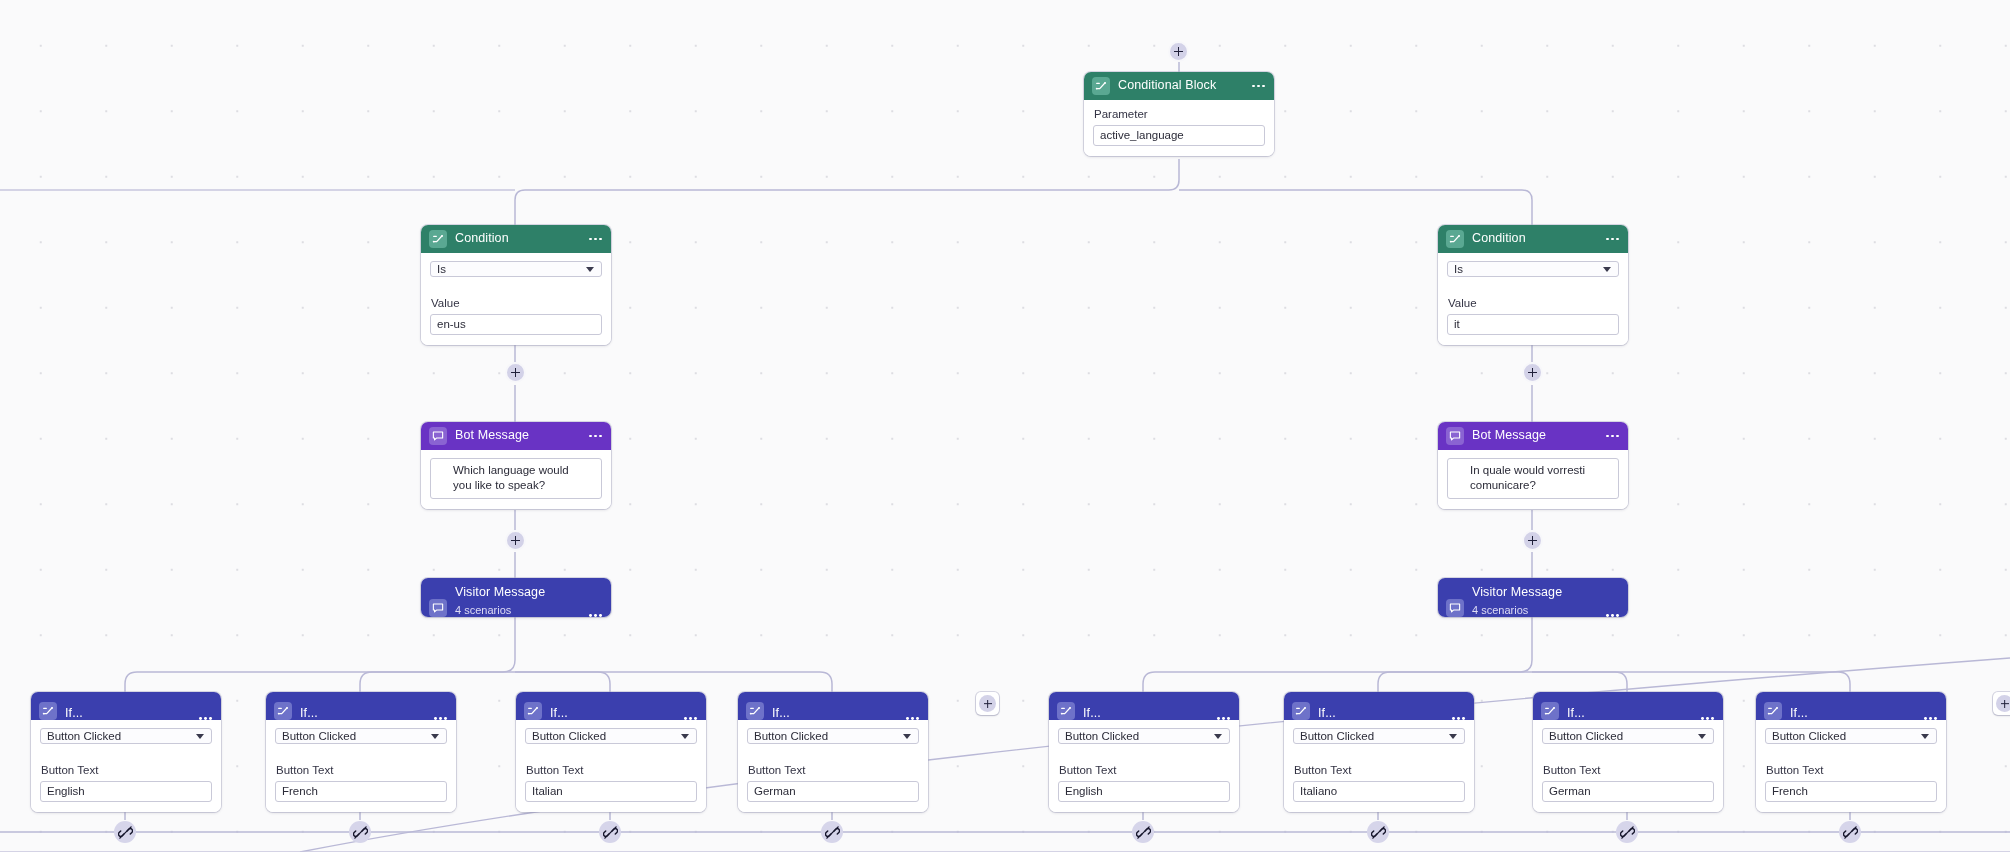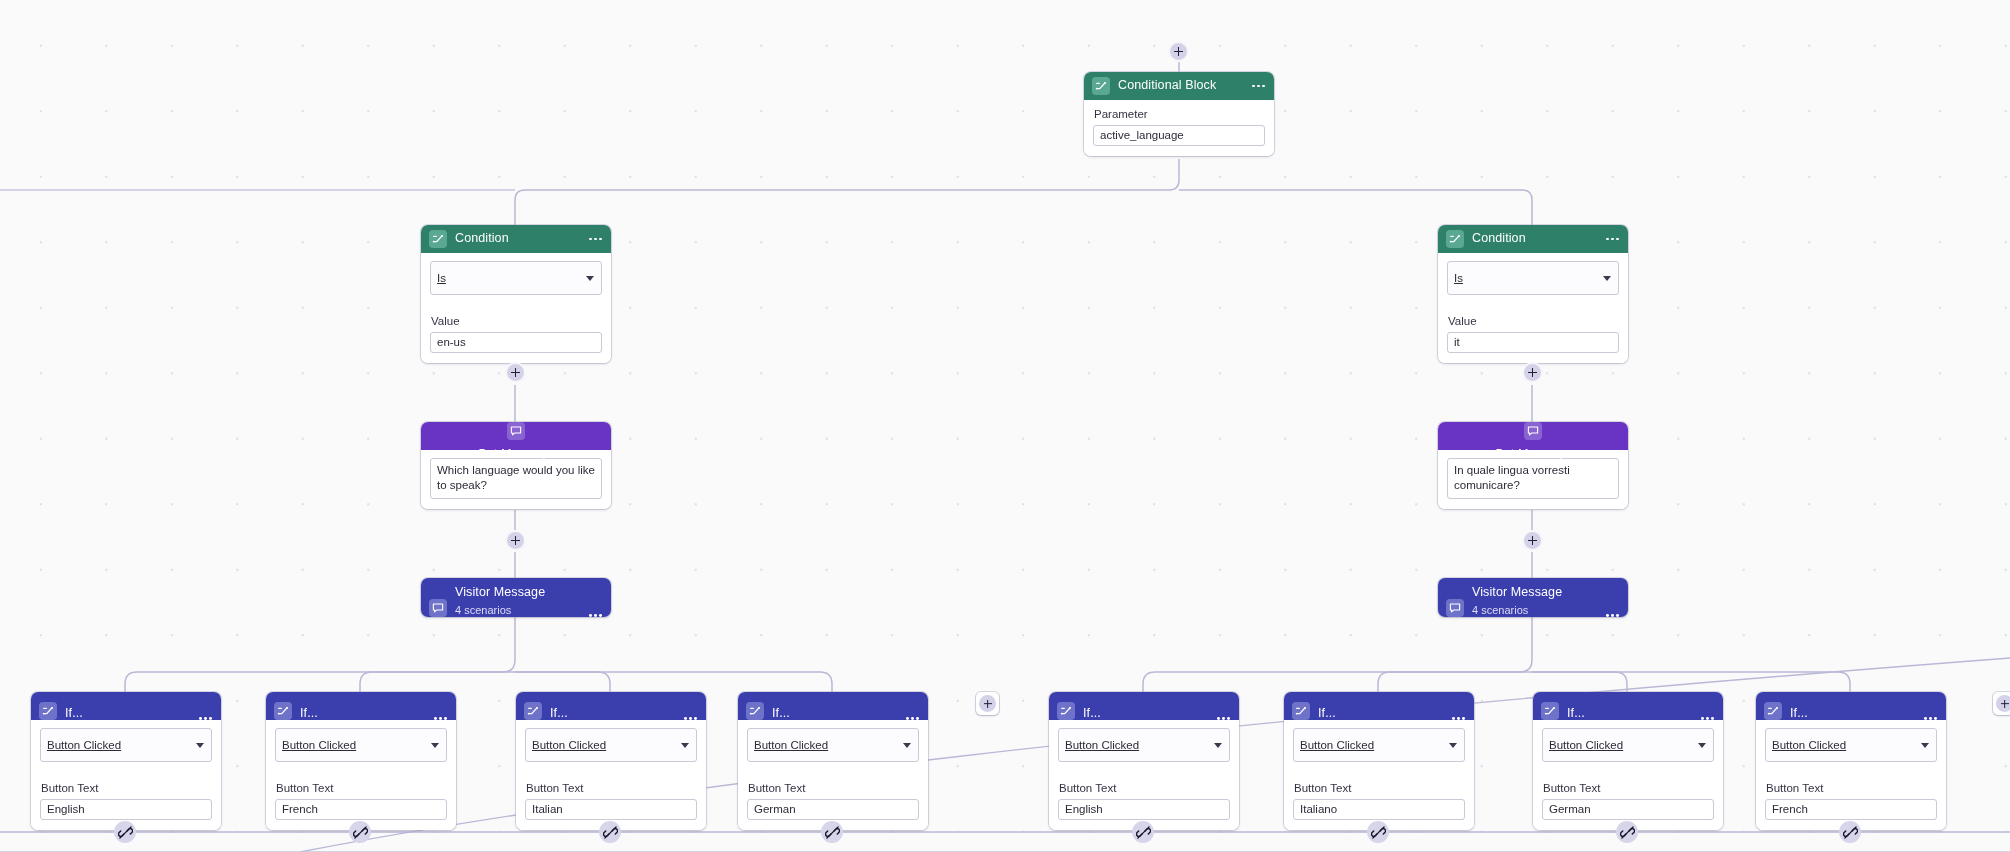--- a/index.html
+++ b/index.html
@@ -62,21 +62,21 @@
     text-overflow: ellipsis;
     letter-spacing: .1px;
   }
   .node-sub {
     font-size: 11px;
     color: #dedcf5;
     white-space: nowrap;
     margin-top: 6px;
   }
   .head-green { background: #2e8068; }
-  .head-purple { background: #6933c4; flex-direction: column; }
+  .head-purple { background: #6933c4; }
   .head-indigo { background: #3b3fae; align-items: flex-end; }
 
   .tile {
     width: 18px;
     height: 18px;
     border-radius: 4px;
     flex: 0 0 auto;
     display: flex;
     align-items: center;
     justify-content: center;
@@ -121,49 +121,48 @@
     font-size: 11.5px;
     color: #2b2b38;
     display: flex;
     align-items: center;
     padding: 0 6px;
     box-sizing: border-box;
     white-space: nowrap;
     overflow: hidden;
   }
   .select {
-    height: 34px;
+    height: 16px;
     border: 1px solid #c9c9d8;
     border-radius: 3px;
     background: #fcfcfe;
     font-size: 11.5px;
     color: #2b2b38;
     display: flex;
     align-items: center;
     justify-content: space-between;
     padding: 0 7px 0 6px;
     box-sizing: border-box;
-    text-decoration: underline;
   }
   .caret {
     width: 0; height: 0;
     border-left: 4.5px solid transparent;
     border-right: 4.5px solid transparent;
     border-top: 5px solid #3a3a4d;
     flex: 0 0 auto;
   }
   .textarea {
     min-height: 38px;
     border: 1px solid #c9c9d8;
     border-radius: 3px;
     background: #ffffff;
     font-size: 11.5px;
     line-height: 1.33;
     color: #2b2b38;
-    padding: 4px 6px;
+    padding: 4px 22px;
     box-sizing: border-box;
     white-space: normal;
   }
 
   
   .plus {
     position: absolute;
     width: 21px;
     height: 21px;
     border-radius: 50%;
@@ -396,21 +395,21 @@
       <span class="htext">
         <span class="node-title">Bot Message</span>
       </span>
       <span class="dots">
           <i></i>
           <i></i>
           <i></i>
         </span>
     </div>
     <div class="node-body">
-      <div class="textarea">In quale lingua vorresti comunicare?</div>
+      <div class="textarea">In quale would vorresti comunicare?</div>
     </div>
   </div>
 
   <div class="plus" style="left:505px; top:530px;"></div>
   <div class="plus" style="left:1522px; top:530px;"></div>
 
   <div class="node" style="left:421px; top:578px; width:190px;">
     <div class="node-head head-indigo" style="height:39px;">
       <span class="tile tile-indigo">
         <svg width="12" height="12" viewBox="0 0 14 14" fill="none" stroke="#ffffff" stroke-width="1.3" stroke-linejoin="round">

